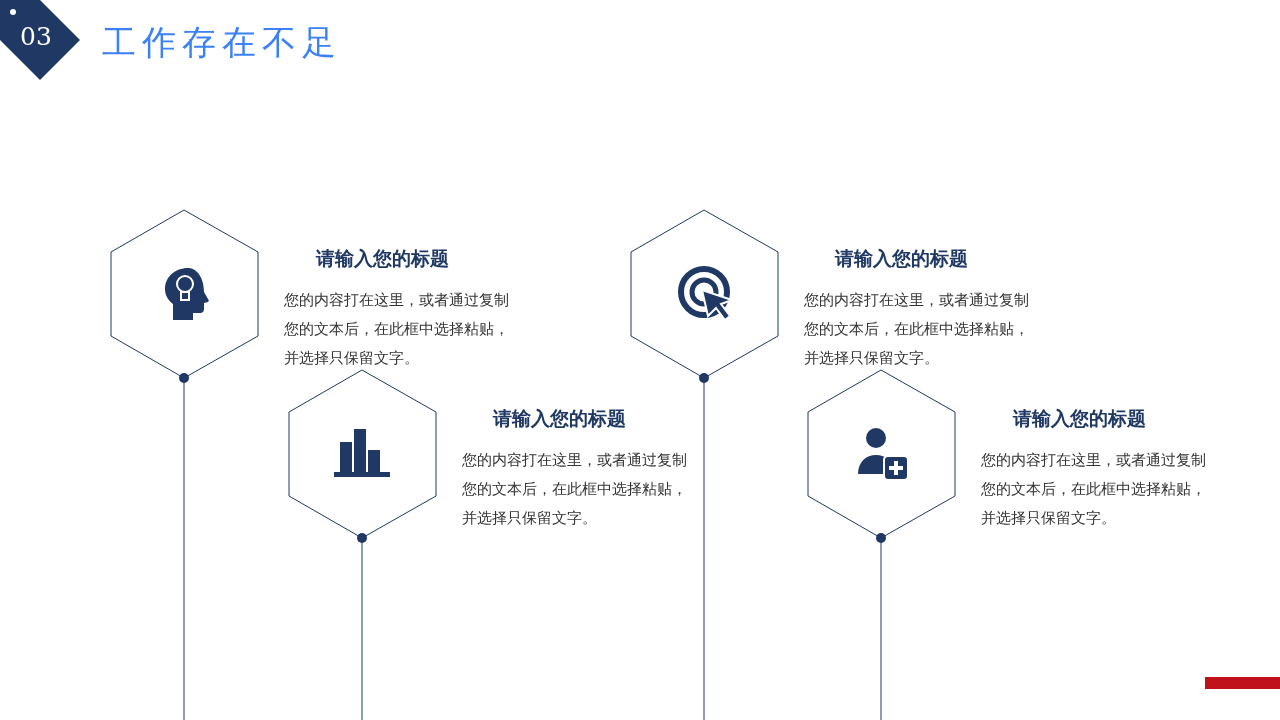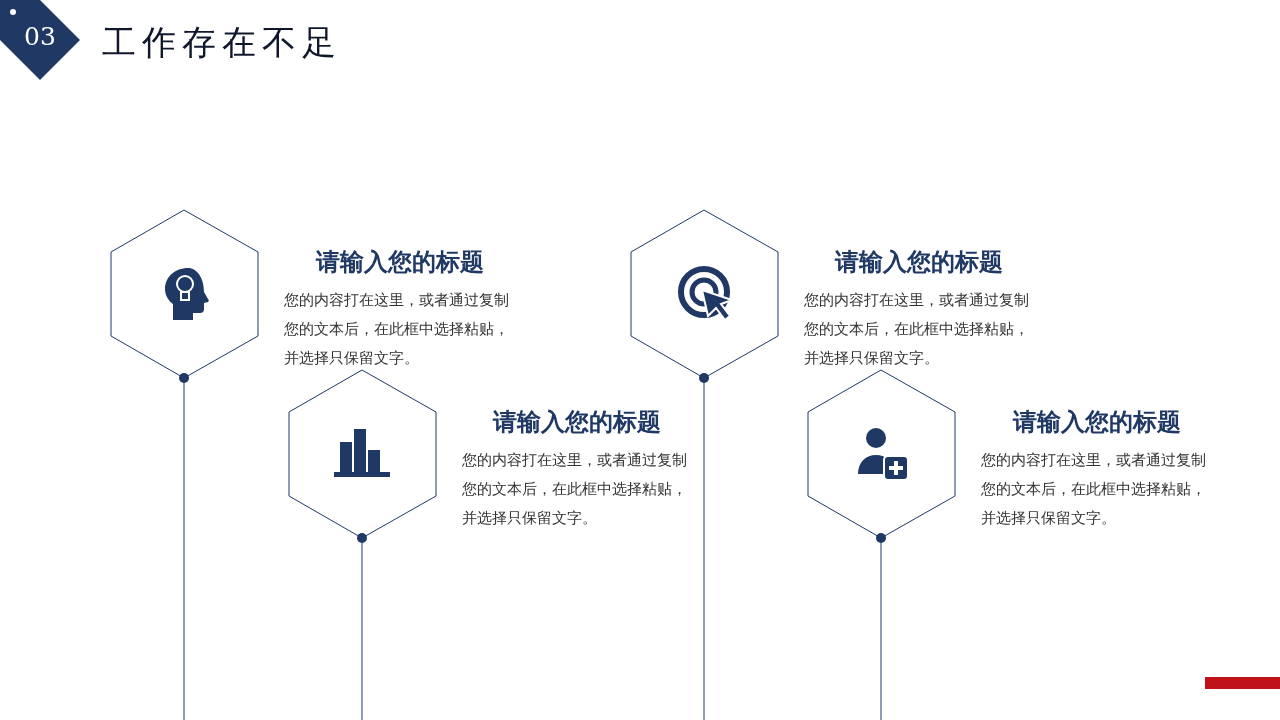--- a/index.html
+++ b/index.html
@@ -1,26 +1,26 @@
 <!DOCTYPE html>
 <html><head>
 <meta charset="utf-8">
 <style>
   html, body { margin:0; padding:0; }
   body { width:1280px; height:720px; position:relative; overflow:hidden; background:#ffffff;
          font-family: "DejaVu Sans", sans-serif; color:#1f3864; }
   .badge { position:absolute; left:0; top:0; width:80px; height:80px; }
-  .badge-num { position:absolute; left:20px; top:22px; width:40px; text-align:center;
+  .badge-num { position:absolute; left:20px; top:22px; width:40px; text-align:left;
                font-family:"DejaVu Serif", serif; font-size:25px; color:#ffffff; }
   .page-title { position:absolute; left:102px; top:20px; font-family:"DejaVu Serif", serif;
-                font-size:34px; letter-spacing:6px; color:#0f172a; }
+                font-size:34px; letter-spacing:6px; color:#3b82f6; }
   svg.lines { position:absolute; left:0; top:0; }
   .icon { position:absolute; width:60px; height:60px; }
   .card-title { position:absolute; font-family:Liberation Sans, sans-serif; font-weight:bold;
-                font-size:24px; color:#1f3864; white-space:nowrap; }
+                font-size:19px; color:#1f3864; white-space:nowrap; }
   .card-body { position:absolute; width:232px; font-size:15px; line-height:29px; color:#333333;margin-top:12px; }
   .red-bar { position:absolute; left:1205px; top:677px; width:75px; height:12px; background:#c0121b; }
 </style>
 </head>
 <body>
 
 <div class="badge">
   <svg width="80" height="80">
     <polygon points="0,0 40,0 80,40 40,80 0,40" fill="#1f3864"></polygon>
     <circle cx="13" cy="12" r="3" fill="#ffffff"></circle>

